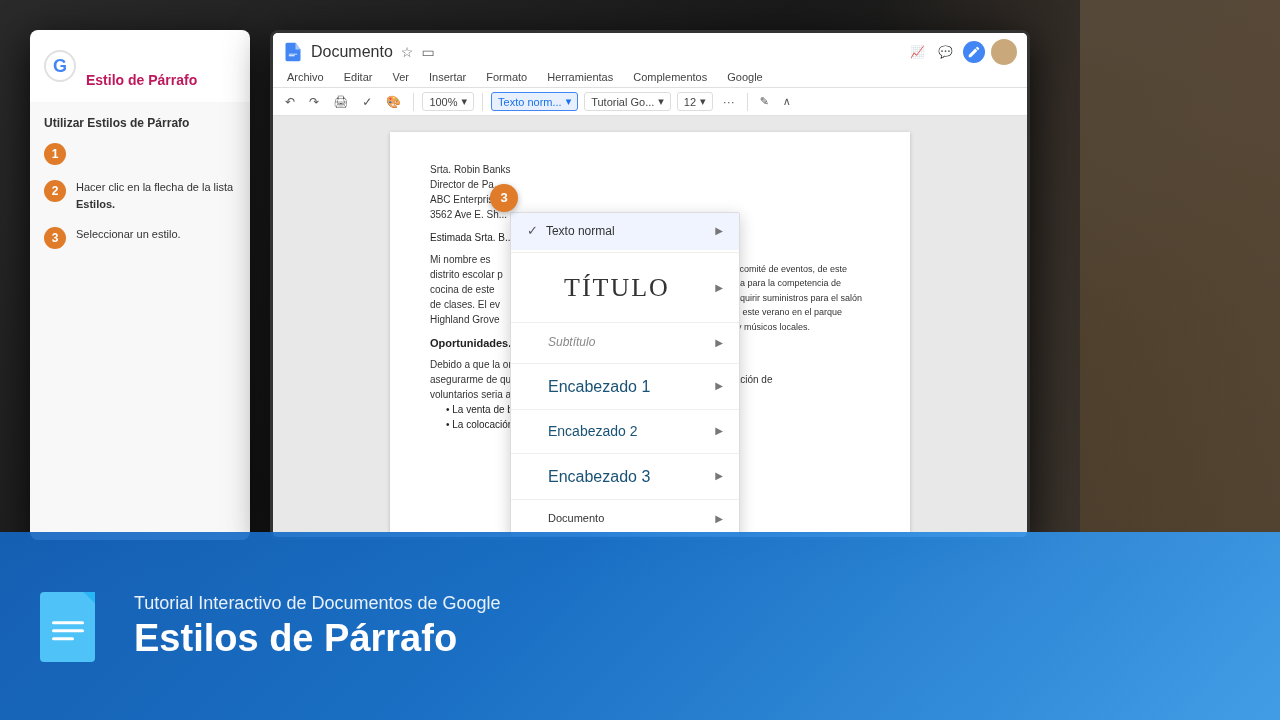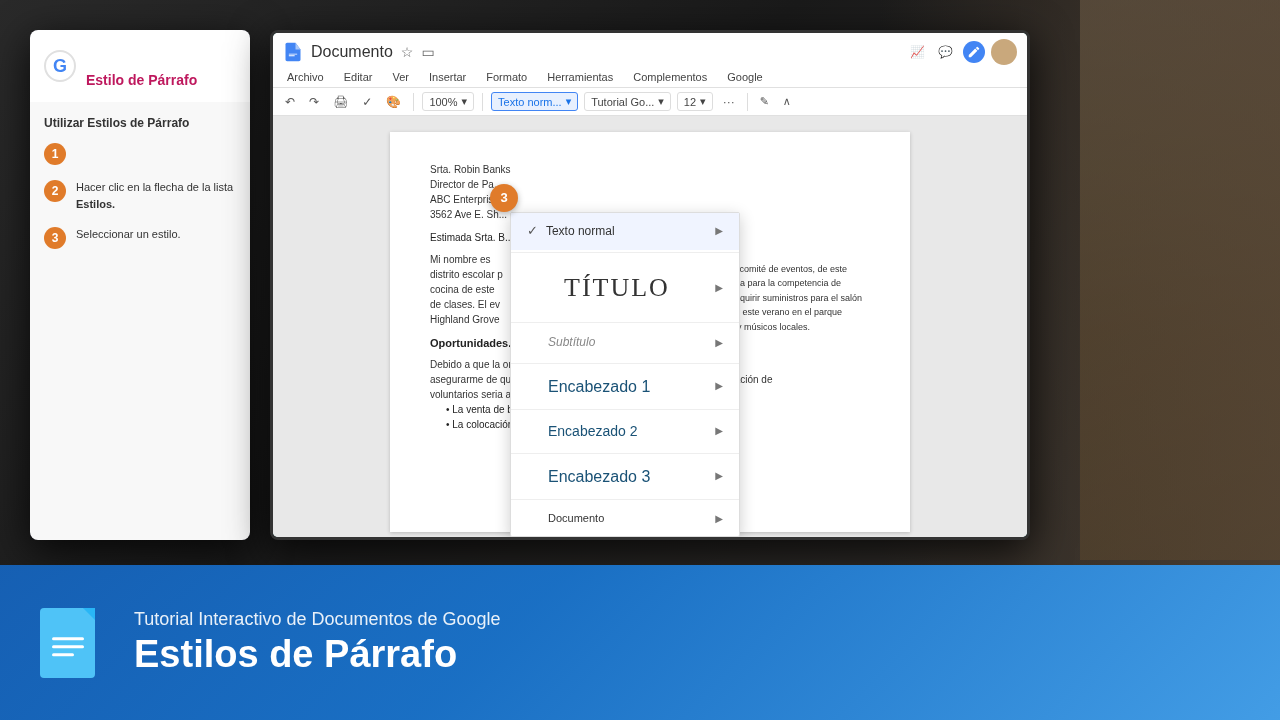--- a/index.html
+++ b/index.html
@@ -395,21 +395,21 @@
     .sidebar-step-text strong {
       font-weight: bold;
     }
 
     
     .bottom-overlay {
       position: absolute;
       bottom: 0;
       left: 0;
       right: 0;
-      height: 155px;
+      height: 188px;
       z-index: 5;
       display: flex;
       align-items: center;
     }
 
     .bottom-blue-bg {
       position: absolute;
       inset: 0;
       background: linear-gradient(135deg, #1565c0 0%, #1976d2 40%, #42a5f5 100%);
       opacity: 0.92;

